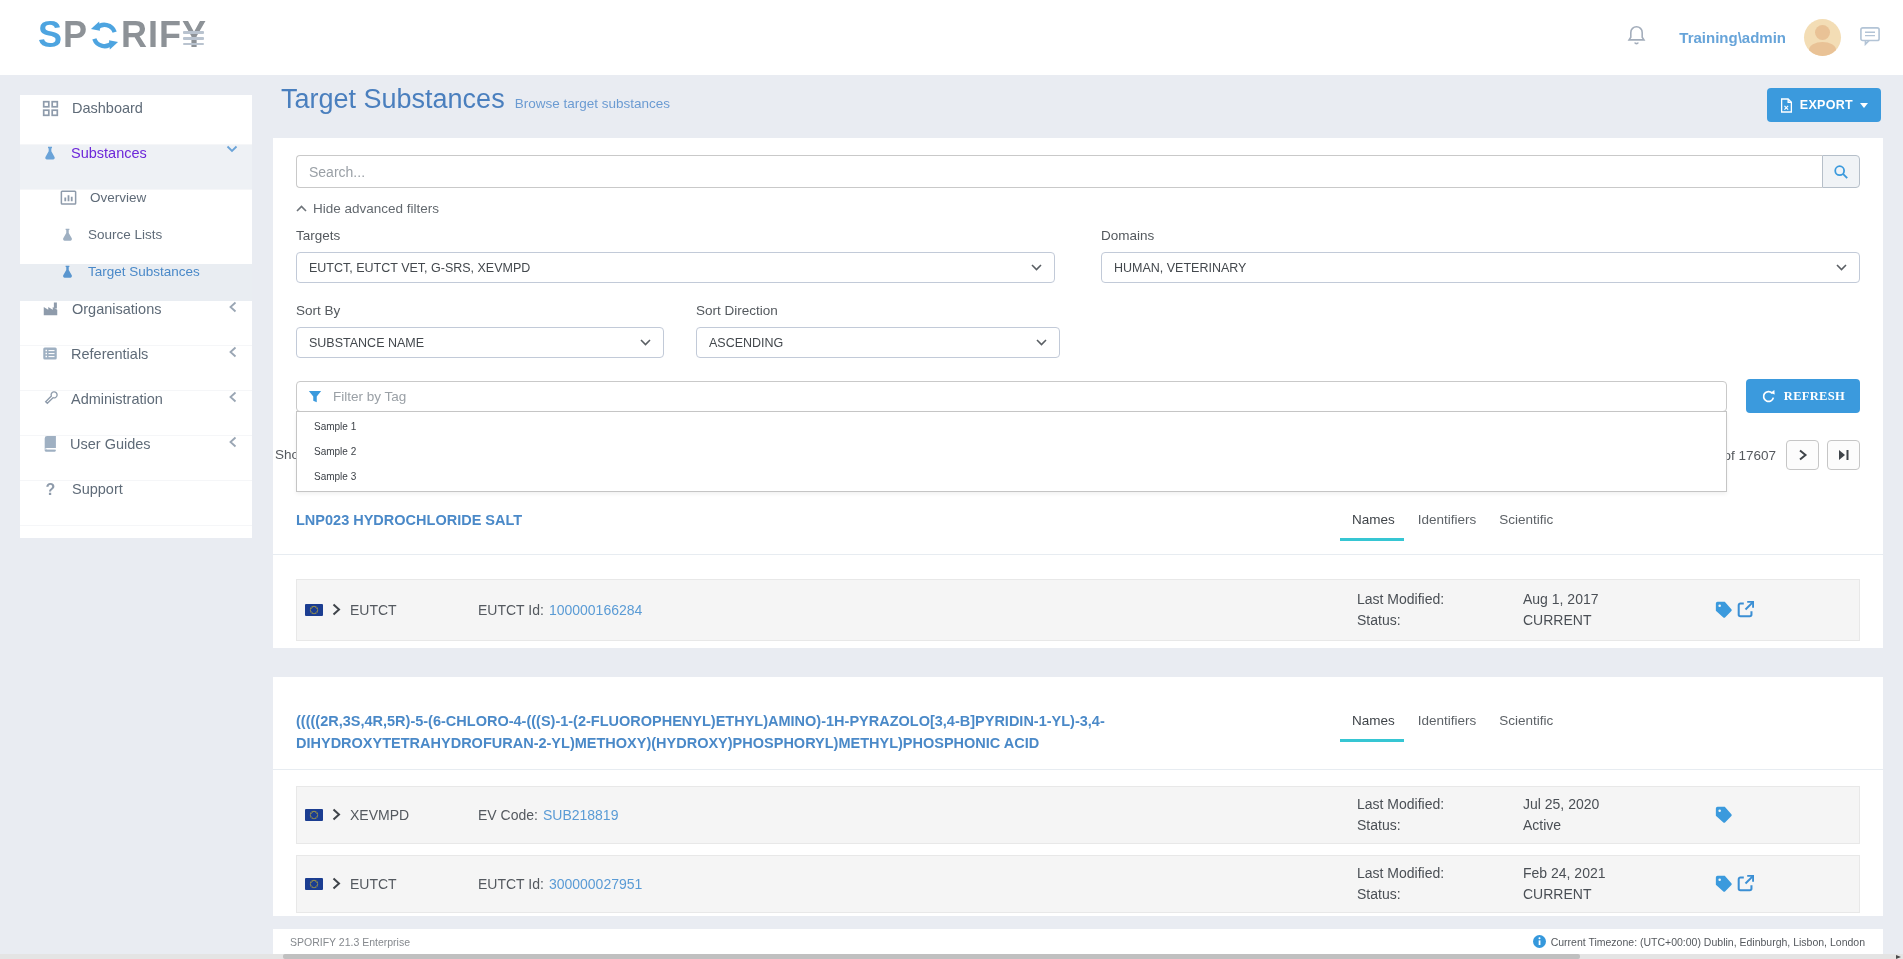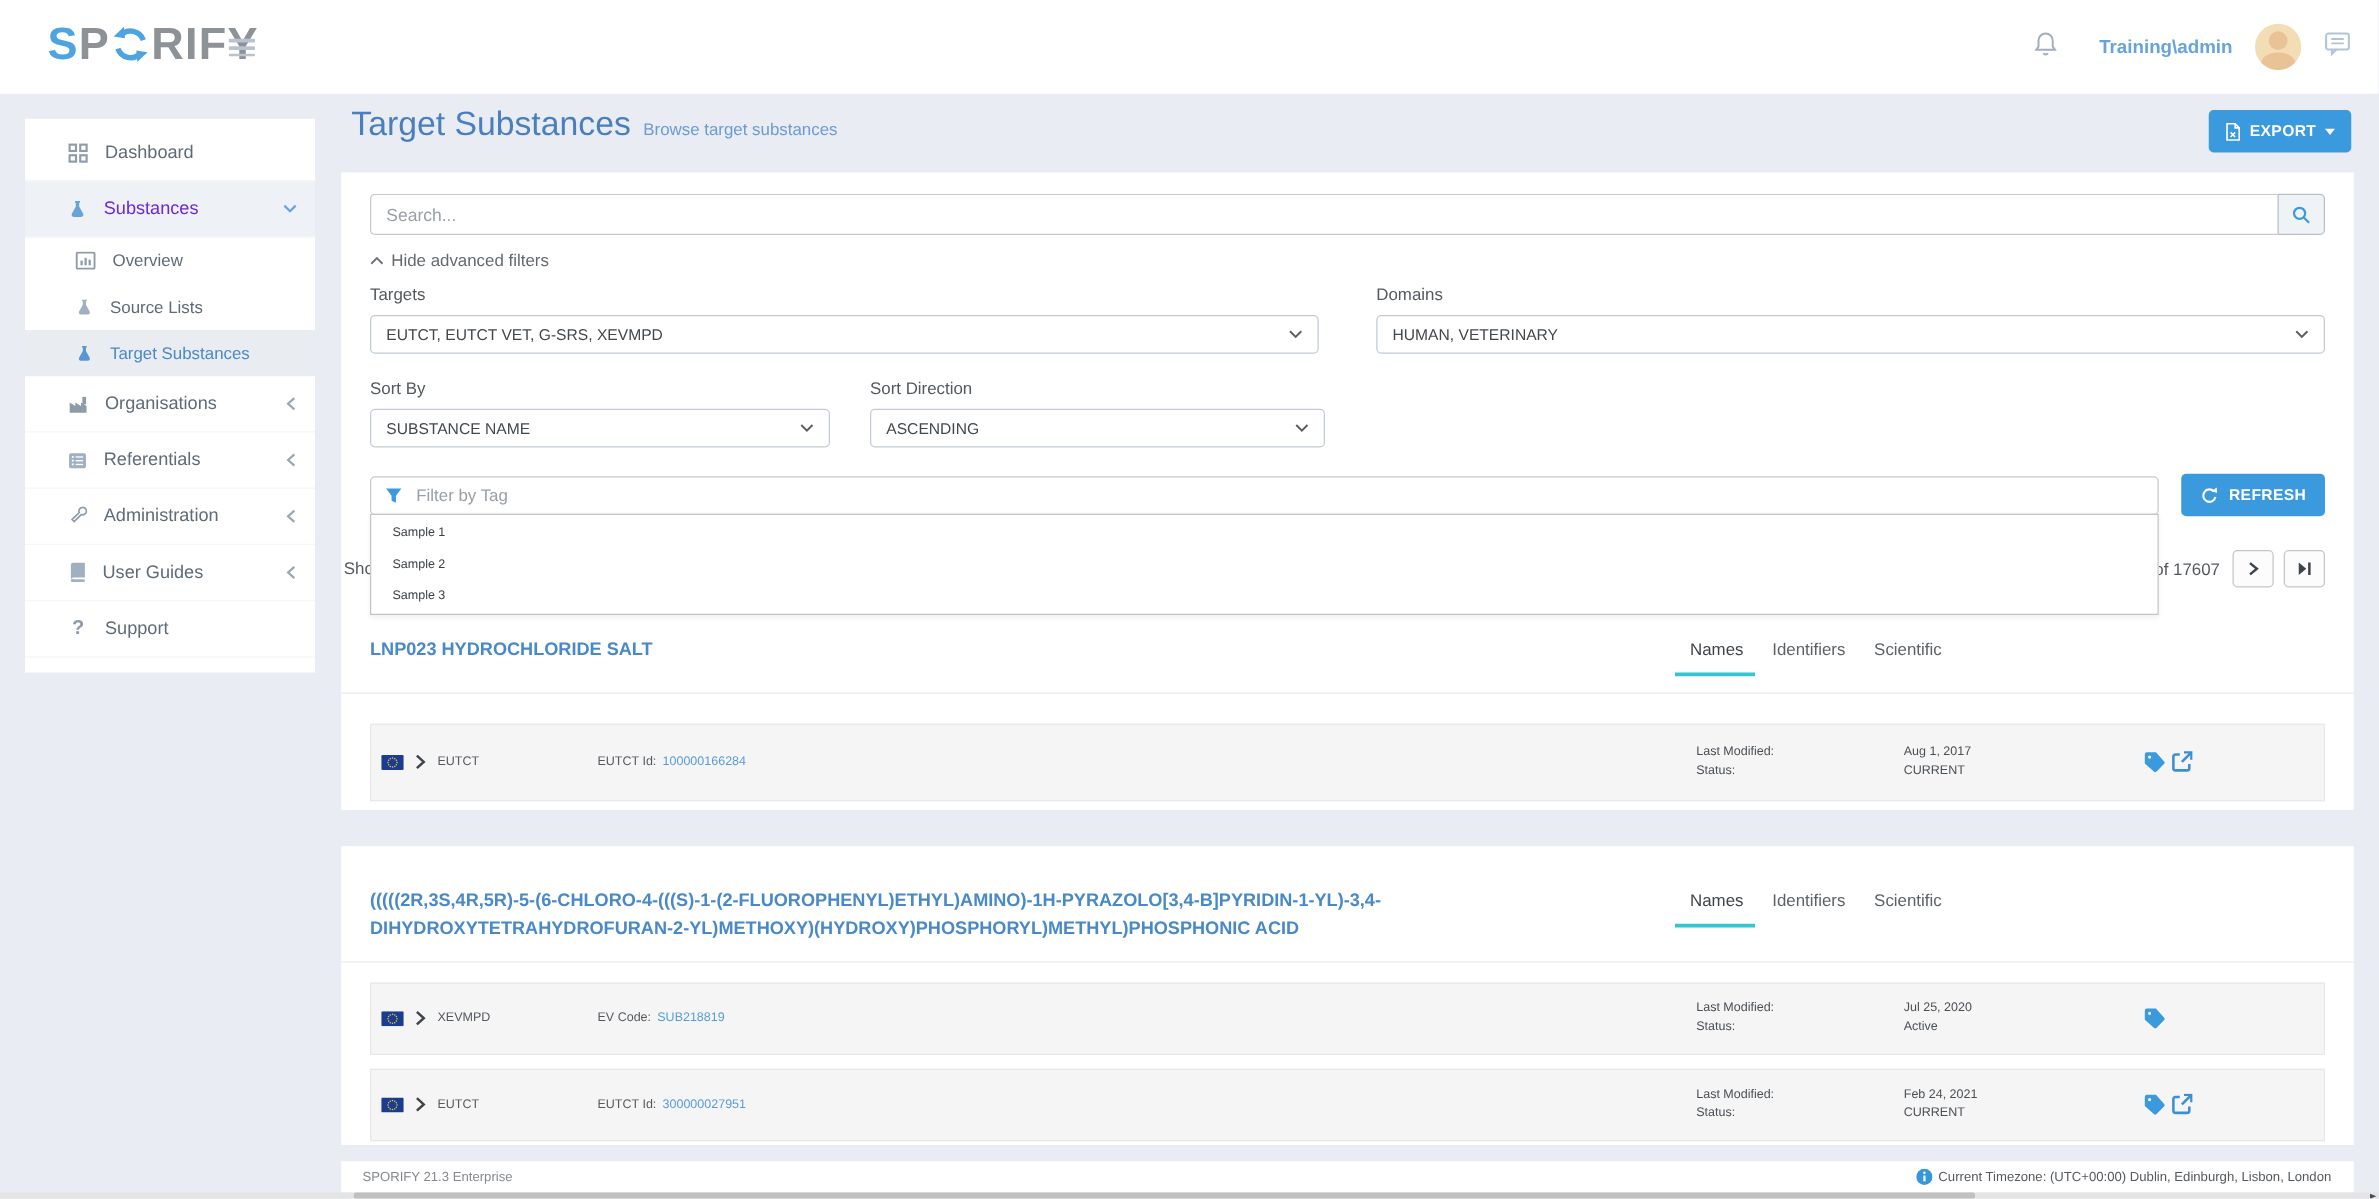--- a/index.html
+++ b/index.html
@@ -15,21 +15,21 @@
   .hamburger span{display:block;height:2.6px;background:#b9c3cf;margin:3.2px 0;border-radius:1px;}
   .top-right{position:absolute;right:22px;top:0;height:75px;display:flex;align-items:center;gap:18px;}
   .bell-wrap{margin-right:14px;cursor:pointer;}
   .username{color:#67a4d9;font-size:15px;font-weight:bold;cursor:pointer;}
   .avatar{width:37px;height:37px;border-radius:50%;background:#f3ddb5;position:relative;overflow:hidden;cursor:pointer;}
   .avatar::before{content:'';position:absolute;top:6px;left:11px;width:15px;height:15px;border-radius:50%;background:#e9c296;}
   .avatar::after{content:'';position:absolute;top:23px;left:5px;width:27px;height:16px;border-radius:50% 50% 0 0;background:#e9c296;}
 
   
   .sidebar{position:absolute;left:20px;top:95px;width:232px;background:#fff;padding:5px 0 12px;}
-  .sb-item{height:44px;display:flex;align-items:center;padding:0 14px 0 34px;gap:13px;font-size:14.5px;color:#5f6b78;border-bottom:1px solid #f5f6f8;cursor:pointer;}
+  .sb-item{height:44px;display:flex;align-items:flex-start;padding:0 14px 0 22px;gap:13px;font-size:14.5px;color:#5f6b78;border-bottom:1px solid #f5f6f8;cursor:pointer;}
   .sb-item .grow{flex:1;}
   .sb-item.sub{height:37px;padding-left:40px;font-size:13.5px;border-bottom:none;}
   .sb-item.group-open{background:#eef1f5;color:#6d28d9;}
   .sb-item.active{background:#e9edf2;color:#4a89c8;}
   .q-icon{font-size:16px;font-weight:bold;color:#8e9bab;width:17px;text-align:center;}
 
   
   .main{position:absolute;left:273px;top:84px;width:1610px;}
   .page-head{position:relative;height:52px;}
   .page-title{position:absolute;left:8px;top:0;font-size:27px;color:#4a7fbe;font-weight:400;}
@@ -50,42 +50,42 @@
   .fcol{flex:1;}
   .flabel{font-size:13.5px;color:#54595e;margin-bottom:8px;height:16px;}
   .select{height:29px;border:1px solid #c2cad8;border-radius:4px;display:flex;align-items:center;justify-content:space-between;padding:0 12px;font-size:12.5px;color:#43484d;cursor:pointer;background:#fff;}
   .fg2{display:flex;gap:32px;margin-top:20px;}
   .fcol-sortby{width:368px;} .fcol-sortdir{width:364px;}
 
   .tag-area{margin-top:23px;position:relative;display:flex;}
   .tag-box{width:1431px;height:31px;border:1px solid #c9c9c9;border-radius:4px;display:flex;align-items:center;padding:0 11px;gap:9px;box-sizing:border-box;background:#fff;}
   .tag-box input{border:none;outline:none;flex:1;font-size:13.5px;color:#333;font-family:inherit;background:transparent;}
   .tag-box input::placeholder{color:#9aa0a6;}
-  .refresh-btn{margin-left:auto;height:34px;margin-top:-2px;padding:0 15px;background:#3b9add;color:#fff;border:none;border-radius:4px;font-size:12.5px;font-weight:bold;display:flex;align-items:center;gap:8px;cursor:pointer;letter-spacing:.3px;font-family:Liberation Sans, sans-serif;}
+  .refresh-btn{margin-left:auto;height:34px;margin-top:-2px;padding:0 15px;background:#3b9add;color:#fff;border:none;border-radius:4px;font-size:12.5px;font-weight:bold;display:flex;align-items:center;gap:8px;cursor:pointer;letter-spacing:.3px;font-family:Liberation Serif, serif;}
   .tag-dropdown{position:absolute;left:0;top:30px;width:1431px;background:#fff;border:1px solid #c5c5c5;box-sizing:border-box;z-index:30;padding:2px 0;box-shadow:0 2px 4px rgba(0,0,0,.06);}
   .tag-option{padding:7px 17px;font-size:10px;color:#3d4248;cursor:pointer;}
 
   .pagi-row{margin-top:27px;height:31px;position:relative;z-index:5;}
   .pagi-fragment{position:absolute;left:-21px;top:7px;font-size:13.5px;color:#55595e;}
   .pagi-right{position:absolute;right:0;top:0;display:flex;align-items:center;gap:8px;}
   .page-input{width:42px;height:29px;border:1px solid #b7b7b7;border-radius:3px;box-sizing:border-box;font-family:inherit;}
   .pagi-of{font-size:13.5px;color:#55595e;margin-right:2px;}
   .pagi-btn{width:33px;height:30px;border:1px solid #c6c6c6;border-radius:4px;background:#fcfcfc;display:flex;align-items:center;justify-content:center;cursor:pointer;}
 
   .sub-head{margin-top:39px;position:relative;}
   .panel2 .sub-head{margin-top:0;}
   .sub-name{color:#4a89c8;font-weight:bold;font-size:14.5px;line-height:1.5;max-width:850px;display:inline-block;cursor:pointer;}
   .tabs{position:absolute;left:1056px;top:2px;display:flex;gap:23px;}
   .tab{font-size:13.5px;color:#5d6267;padding-bottom:13px;position:relative;cursor:pointer;}
   .tab.active{color:#3f4449;}
   .tab.active::after{content:"";position:absolute;left:-12px;bottom:-1px;width:64px;height:3px;background:#36c6d3;}
   .sub-divider{border-bottom:1px solid #e7ecf1;margin:22px -23px 0;}
   .panel2 .sub-divider{margin-top:14px;}
 
-  .sub-row{height:60px;background:#f5f5f5;border:1px solid #e8e8e8;display:flex;align-items:center;padding:0 14px 0 8px;margin-top:24px;color:#4a4f55;font-size:10px;}
+  .sub-row{height:60px;background:#f5f5f5;border:1px solid #e8e8e8;display:flex;align-items:center;padding:0 14px 0 8px;margin-top:24px;color:#4a4f55;font-size:14px;}
   .panel2 .sub-row{height:56px;margin-top:16px;}
   .panel2 .sub-row + .sub-row{margin-top:11px;}
   .row-left{display:flex;align-items:center;gap:9px;width:173px;box-sizing:border-box;}
   .row-source{color:#54595f;}
   .row-id{display:flex;gap:5px;align-items:center;}
   .id-label{color:#54595f;}
   .id-link{color:#5a9bd5;text-decoration:none;cursor:pointer;}
   .row-right{margin-left:auto;display:flex;align-items:center;}
   .rr-labels{width:166px;line-height:1.45;color:#4a4f55;}
   .rr-values{width:192px;line-height:1.45;color:#4a4f55;}

